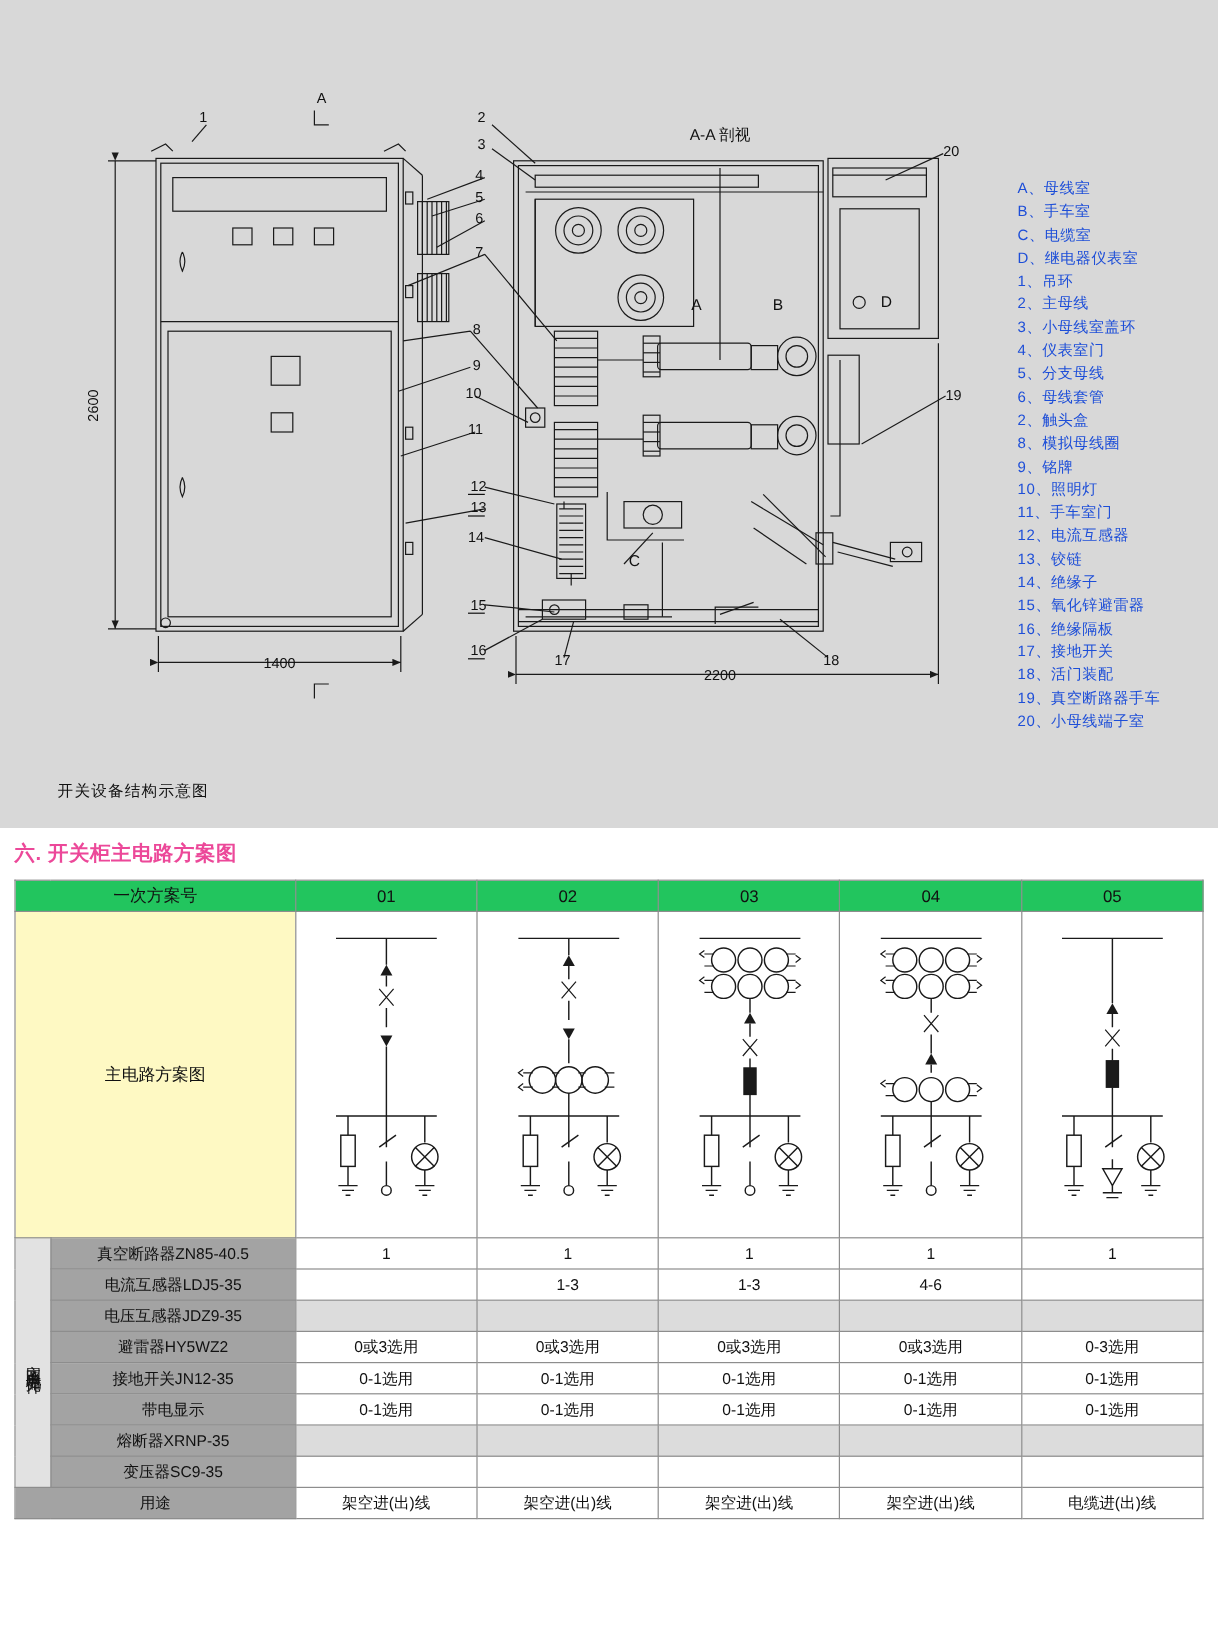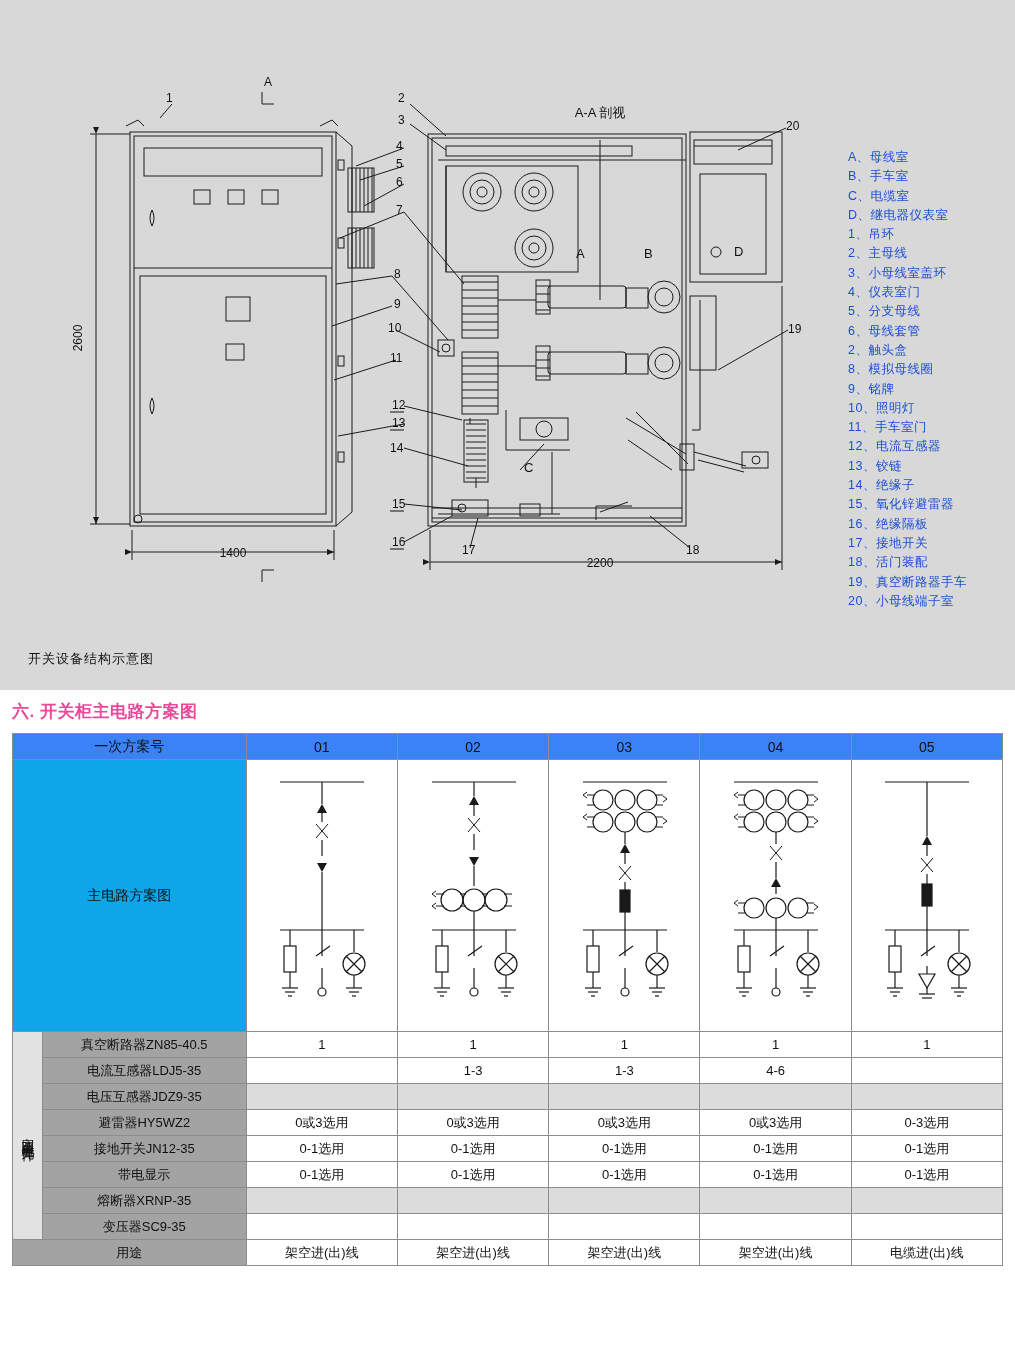--- a/index.html
+++ b/index.html
@@ -16,21 +16,21 @@
   
   .diagram-panel {
     position:relative;
     width:1015px;
     height:690px;
     background:#d8d8d8;
   }
   .diagram-svg { position:absolute; left:0; top:0; }
   .caption {
     position:absolute;
-    left:28px; top:650px;
+    left:48px; top:650px;
     font-size:13px;
     color:#111;
     letter-spacing:1px;
     font-family:Liberation Serif, serif;
   }
 
   
   .legend {
     position:absolute;
     left:848px; top:148px;
@@ -63,40 +63,40 @@
     font-size:13px;
   }
   table.main td, table.main th {
     border:1px solid #8d8d8d;
     text-align:center;
     vertical-align:middle;
     font-weight:normal;
     padding:0;
     height:26px;
   }
-  .hdr-row td { background:#3b82f6; height:32px; font-size:14px; }
+  .hdr-row td { background:#22c55e; height:32px; font-size:14px; }
   .shaded { background:#dcdcdc;margin-left:46px; }
   .scheme-cell { height:270px; background:#ffffff; }
   .leftlabel-vertical {
     width:26px;
     background:#e2e2e2;
     font-size:13px;
     line-height:16px;
   }
   .vtext {
     writing-mode:vertical-rl;
     text-orientation:upright;
     letter-spacing:2px;
     display:inline-block;
     line-height:18px;
   }
   .namecol { width:178px; text-align:left; padding-left:12px; background:#a3a3a3; }
   .namecol.center { text-align:center; padding-left:0; }
   .colw { width:131px; }
-  .scheme-label { background:#0ea5e9; font-size:14px; }
+  .scheme-label { background:#fef9c3; font-size:14px; }
 </style>
 </head>
 <body>
 
 <div class="diagram-panel">
 
   <svg class="diagram-svg" width="1015" height="690" viewBox="0 0 1015 690">
     <defs>
       <marker id="arr" markerWidth="8" markerHeight="8" refX="7" refY="3" orient="auto">
         <path d="M0,0 L7,3 L0,6 z" fill="#1a1a1a"></path>

